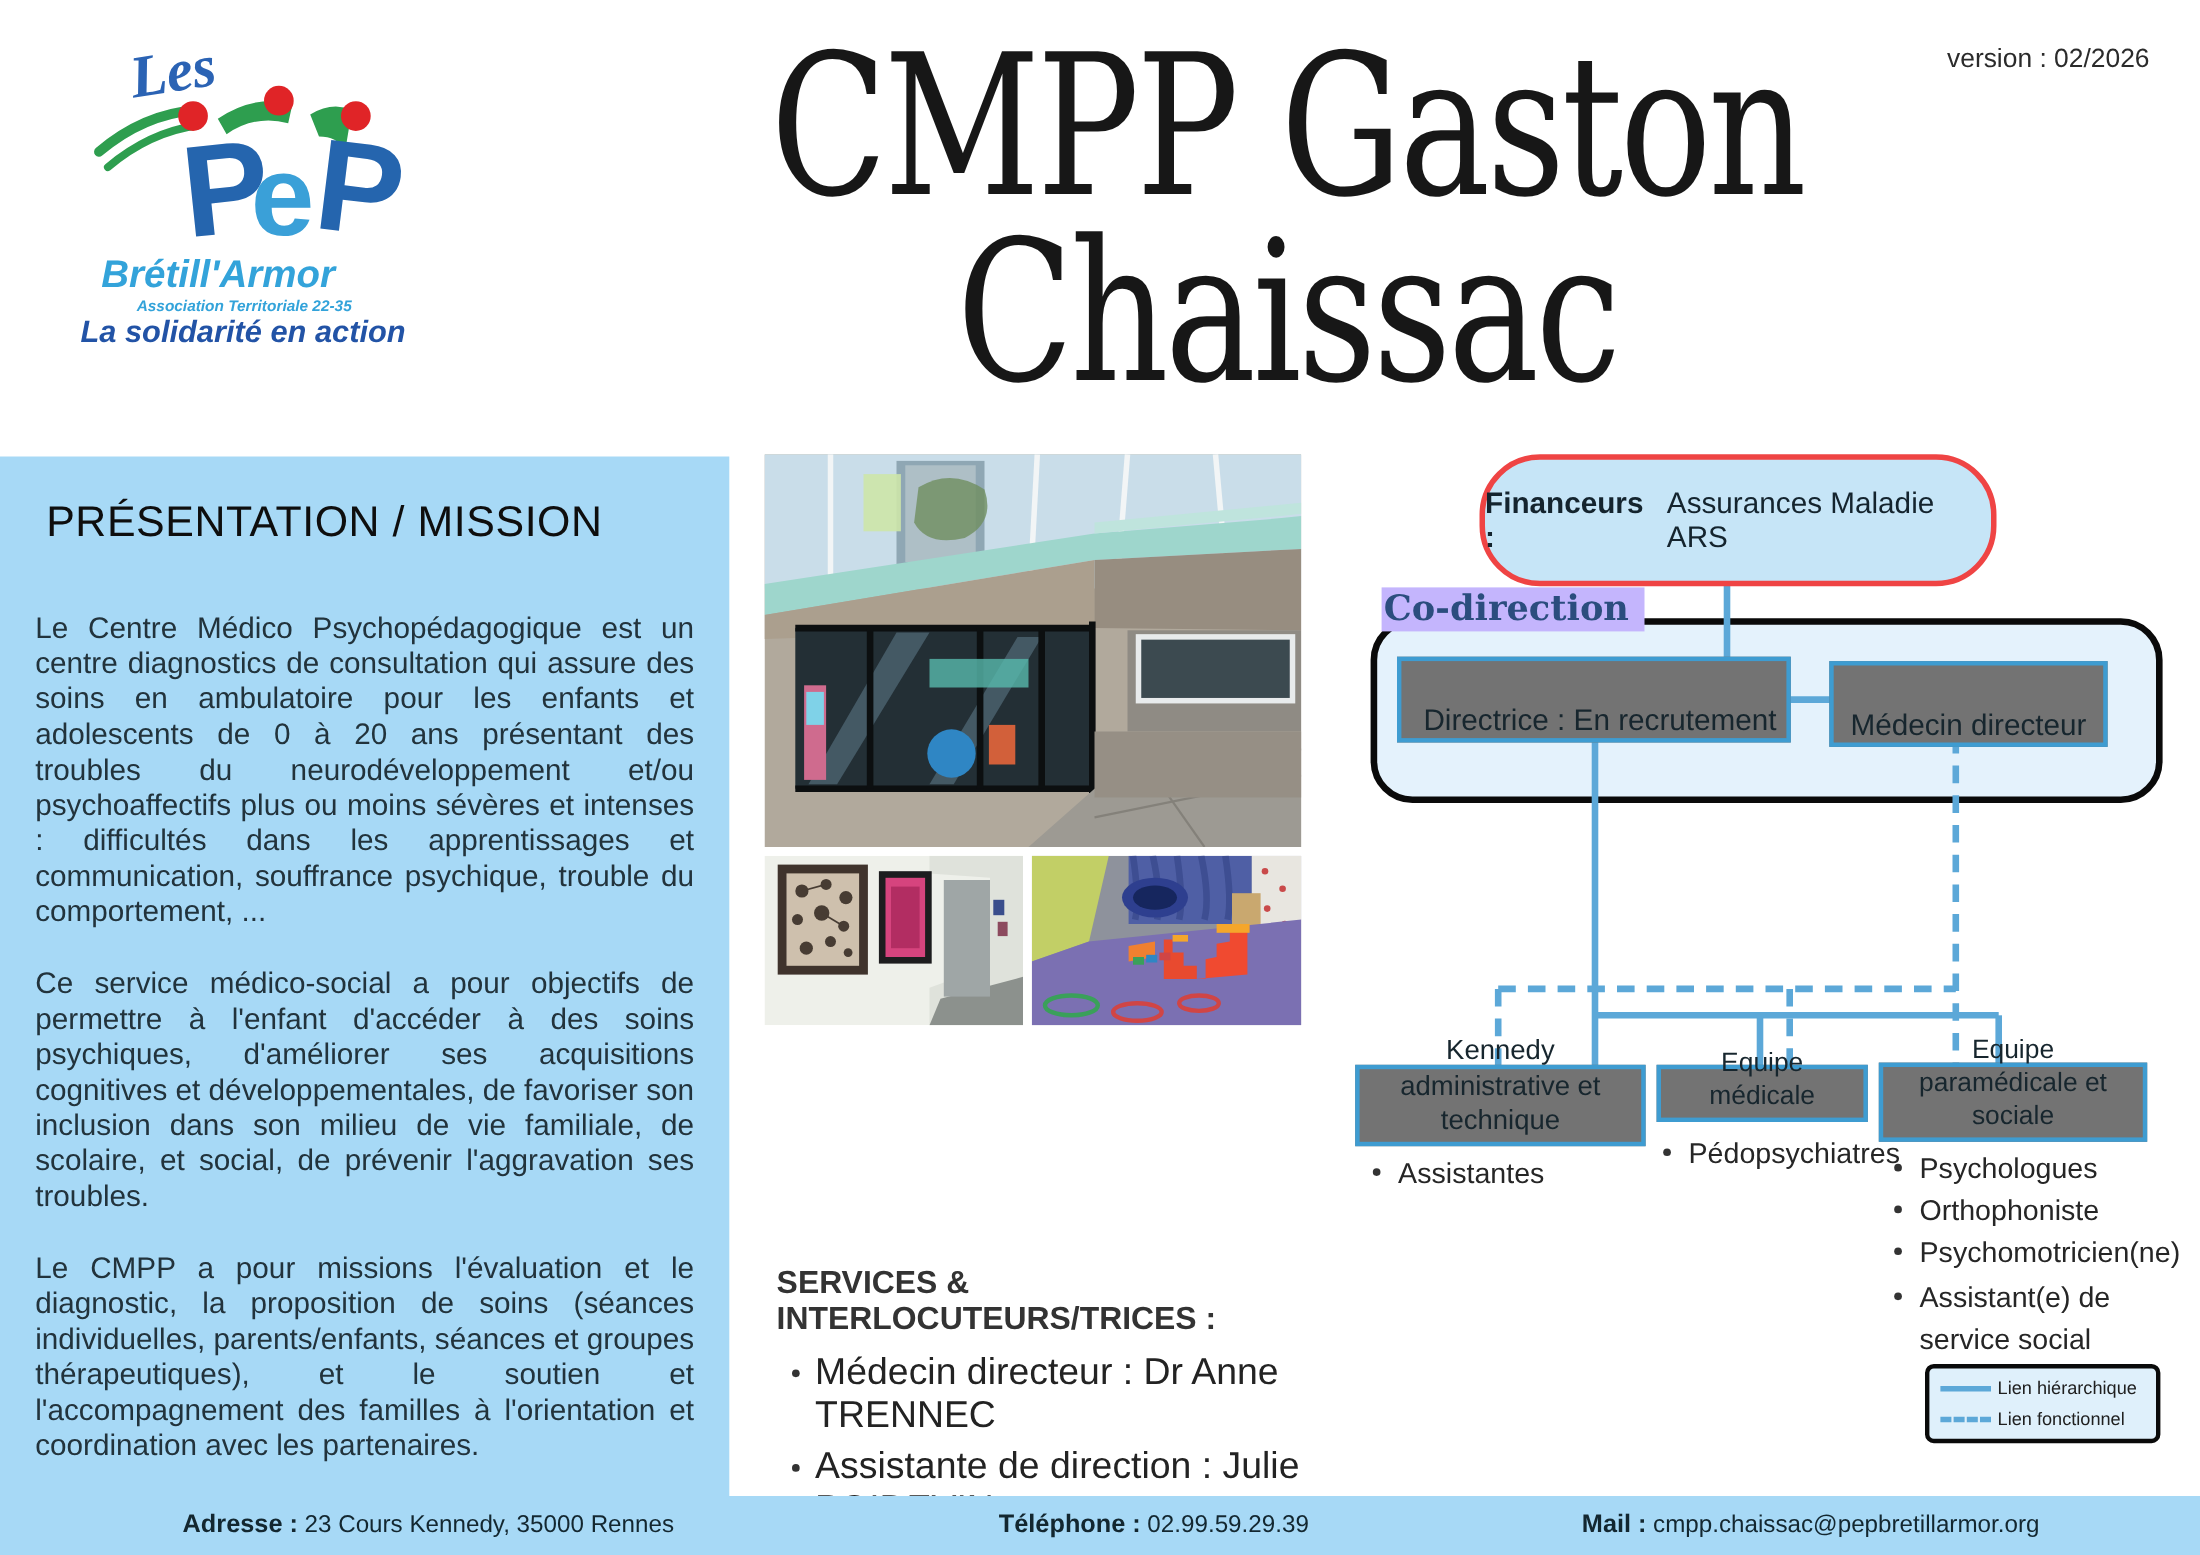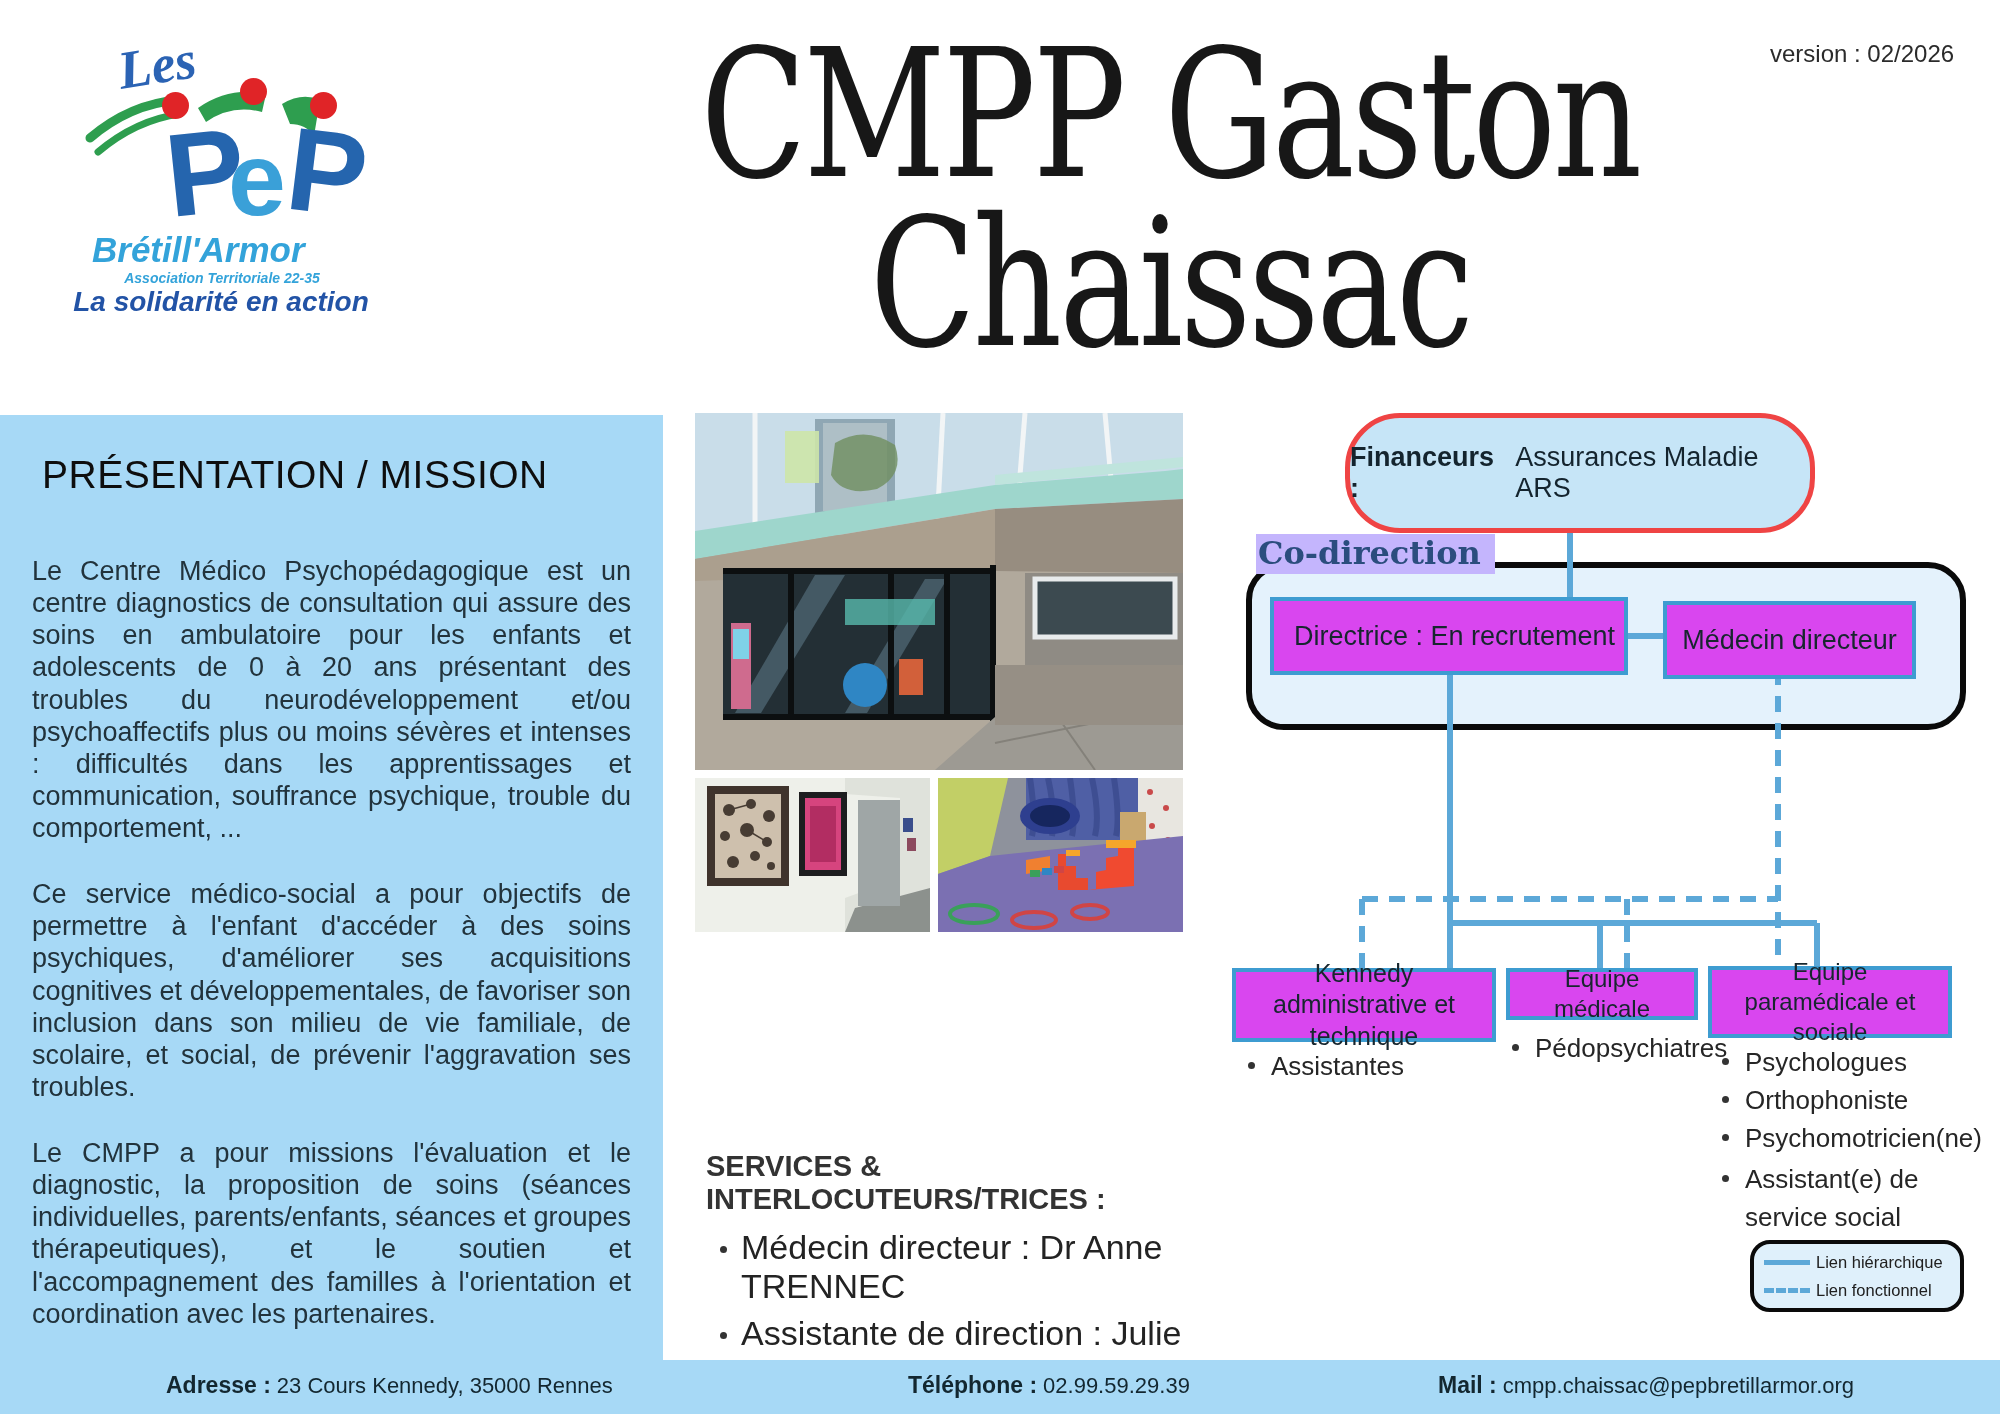--- a/index.html
+++ b/index.html
@@ -38,32 +38,32 @@
   .svc-li{display:flex;align-items:baseline;margin:8px 0 0 26px;font-size:34px;color:#232323;}
   .blt{flex:0 0 auto;width:7px;height:7px;border-radius:50%;background:#333;margin-right:14px;position:relative;top:-6px;}
 
   
   .pill{left:1345px;top:413px;width:460px;height:110px;background:#c6e5f7;border:5px solid #ef4444;
         border-radius:55px;display:flex;align-items:center;justify-content:center;font-size:27px;color:#14242e;z-index:4;}
   .pill b{margin-right:10px;}
   .codir{left:1256px;top:534px;background:#c4b5fd;padding:0 14px 2px 2px;z-index:6;
          font-family:"DejaVu Serif","Liberation Serif",serif;font-size:32px;color:#2b4d7e;font-weight:bold;}
   .blackbox{left:1246px;top:562px;width:708px;height:156px;background:#e4f2fc;border:6px solid #0a0a0a;border-radius:38px;z-index:2;}
-  .obox{background:#d946ef;border:4px solid #3e9cd1;display:flex;align-items:center;z-index:5;font-size:27px;color:#17262e;}
+  .obox{background:#737373;border:4px solid #3e9cd1;display:flex;align-items:flex-end;z-index:5;font-size:27px;color:#17262e;}
   .obox.center{justify-content:center;text-align:center;}
   .box-directrice{left:1270px;top:597px;width:358px;height:78px;padding-left:20px;box-sizing:border-box;}
   .box-medecin{left:1663px;top:601px;width:245px;height:70px;}
   .team{z-index:5;font-size:25px;line-height:1.25;box-sizing:border-box;padding:4px 6px;}
   .team-admin{left:1232px;top:968px;width:264px;height:74px;}
   .team-med{left:1506px;top:968px;width:192px;height:52px;font-size:24px;}
   .team-para{left:1708px;top:966px;width:244px;height:72px;font-size:24px;}
   .mlist{z-index:5;}
   .m-li{display:flex;align-items:baseline;font-size:26px;color:#262626;margin-top:7px;}
   .m-li .blt{margin-right:16px;}
-  .legend{left:1750px;top:1240px;width:214px;height:72px;background:#dff0fb;border:4px solid #0a0a0a;border-radius:20px;
+  .legend{left:1750px;top:1240px;width:214px;height:72px;background:#dff0fb;border:4px solid #0a0a0a;border-radius:8px;
           z-index:5;display:flex;flex-direction:column;justify-content:center;gap:9px;padding:4px 10px;box-sizing:border-box;}
   .leg-row{display:flex;align-items:center;font-size:16.5px;color:#202020;white-space:nowrap;}
   .leg-line{width:46px;height:0;border-top:5px solid #5ca8d8;margin-right:6px;flex:0 0 auto;}
   .leg-line.dashed{border-top-style:dashed;}
 
   
   .footer{left:0;top:1360px;width:2000px;height:54px;background:#a7d9f6;}
   .f-item{position:absolute;top:12px;font-size:22px;color:#132730;white-space:nowrap;}
   .f-item b{font-size:23px;margin-right:6px;}
 </style>

